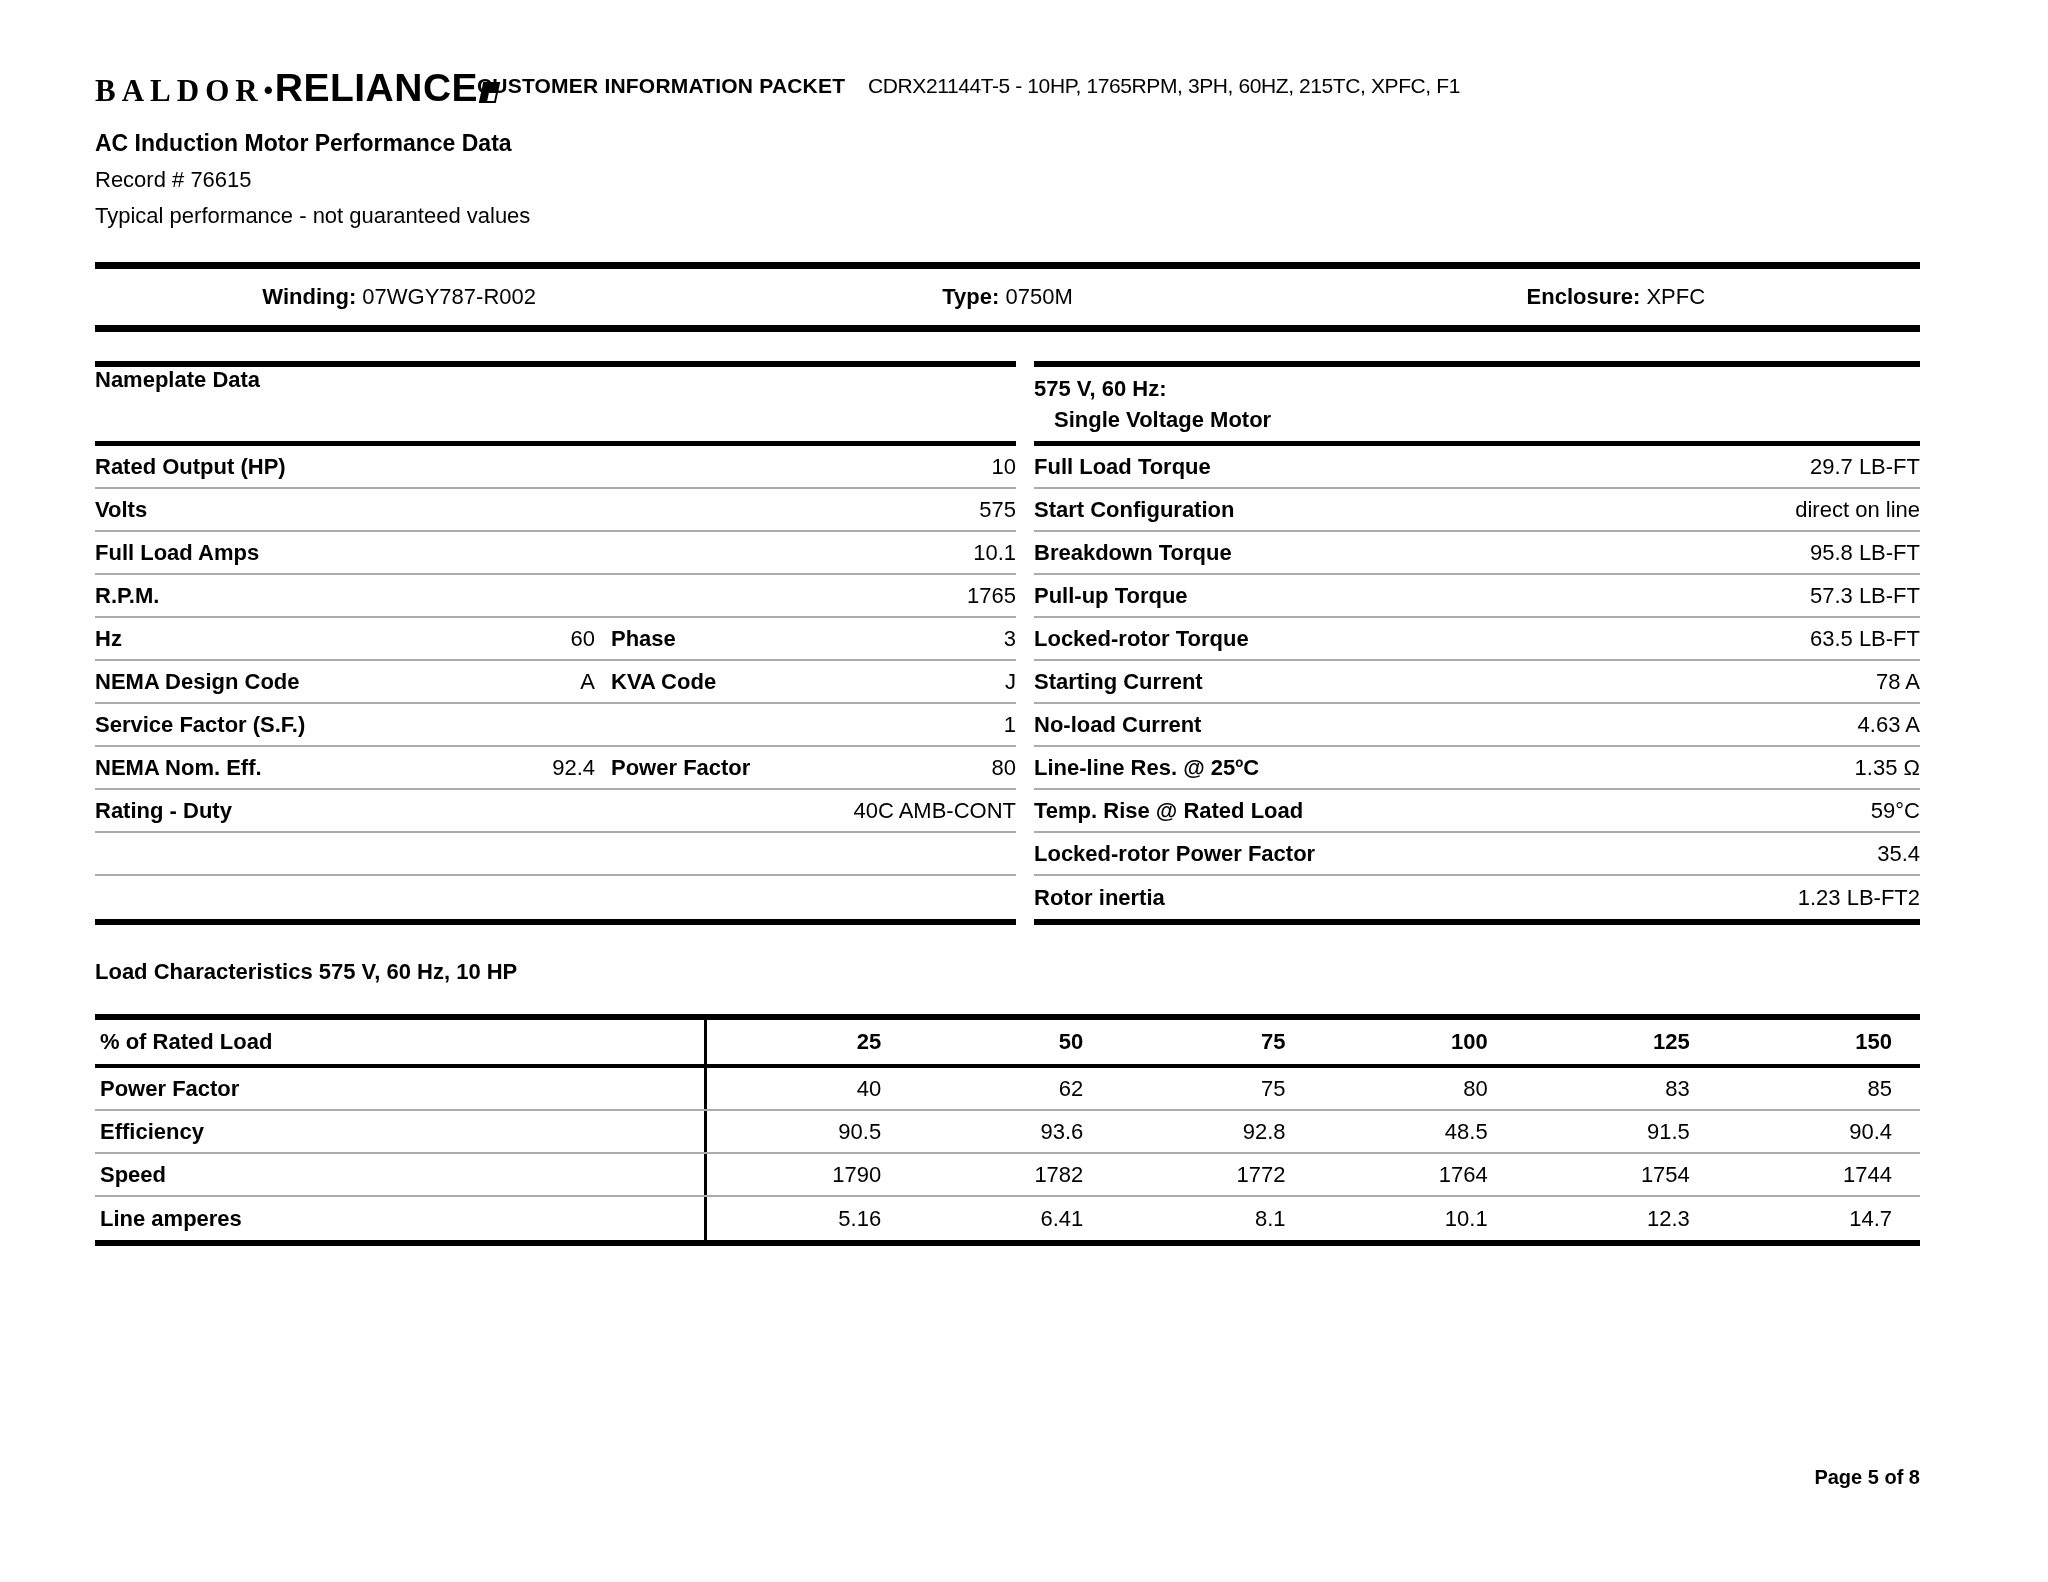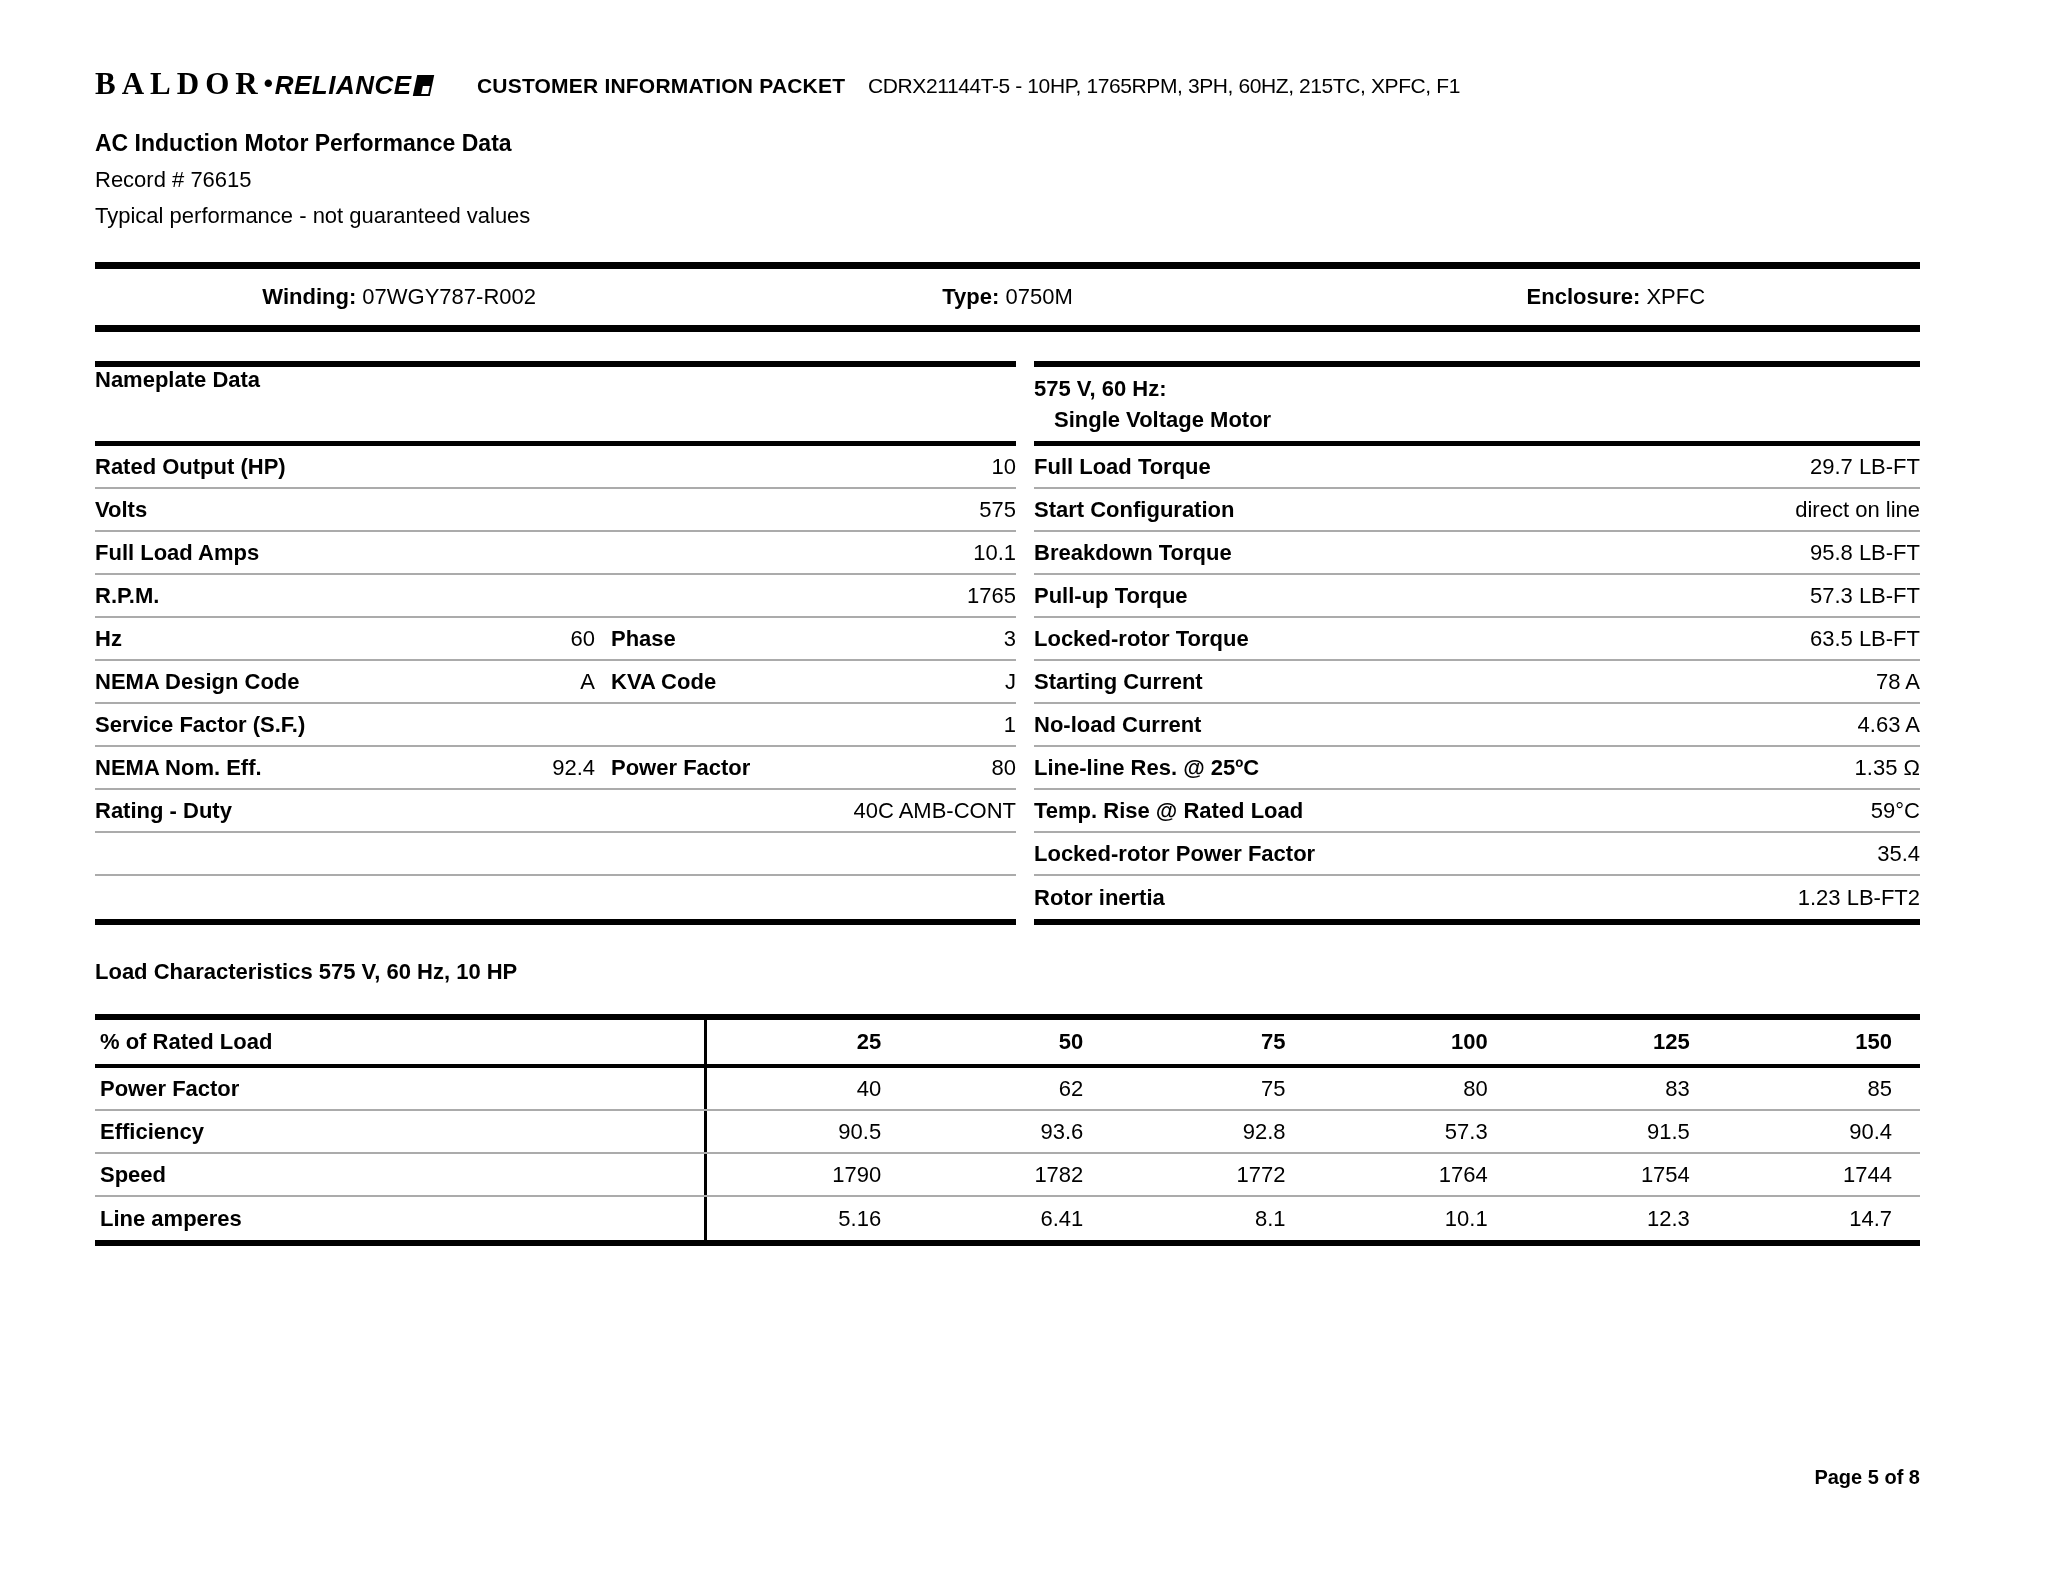--- a/index.html
+++ b/index.html
@@ -12,21 +12,21 @@
     color:#000;
     overflow:hidden;
   }
   .content { position:relative; padding:0 128px 0 95px; }
 
   
   .header { position:relative; height:100px; }
   .logo { position:absolute; left:0; top:66px; white-space:nowrap; }
   .baldor { font-family:"Liberation Serif", serif; font-weight:bold; font-size:31px; letter-spacing:6px; }
   .logo-dot { font-size:26px; font-weight:bold; margin:0 2px 0 0; vertical-align:2px; }
-  .reliance { font-style:italic; font-weight:bold; font-size:26px; letter-spacing:0.5px;text-align:center; }
+  .reliance { font-weight:bold; font-size:39px; letter-spacing:0.5px;text-align:center; }
   .logo-mark {
     display:inline-block; width:17px; height:21px; margin-left:3px;
     background:#000; transform:skewX(-12deg); position:relative; top:2px;
   }
   .logo-mark::after {
     content:""; position:absolute; right:2px; bottom:2px;
     width:7px; height:8px; background:#fff;
   }
   .cip { position:absolute; left:382px; top:74px; font-weight:bold; font-size:21px; letter-spacing:0.2px; }
   .model { position:absolute; left:773px; top:74px; font-size:21px; letter-spacing:-0.4px; }
@@ -250,21 +250,21 @@
         <span class="lc">75</span>
         <span class="lc">80</span>
         <span class="lc">83</span>
         <span class="lc">85</span>
       </div>
       <div class="lrow">
         <span class="lc first">Efficiency</span>
         <span class="lc">90.5</span>
         <span class="lc">93.6</span>
         <span class="lc">92.8</span>
-        <span class="lc">57.3</span>
+        <span class="lc">48.5</span>
         <span class="lc">91.5</span>
         <span class="lc">90.4</span>
       </div>
       <div class="lrow">
         <span class="lc first">Speed</span>
         <span class="lc">1790</span>
         <span class="lc">1782</span>
         <span class="lc">1772</span>
         <span class="lc">1764</span>
         <span class="lc">1754</span>

